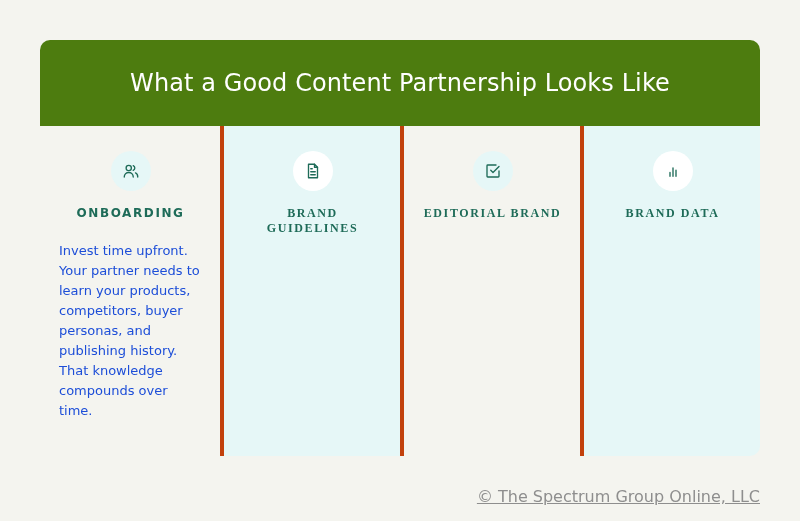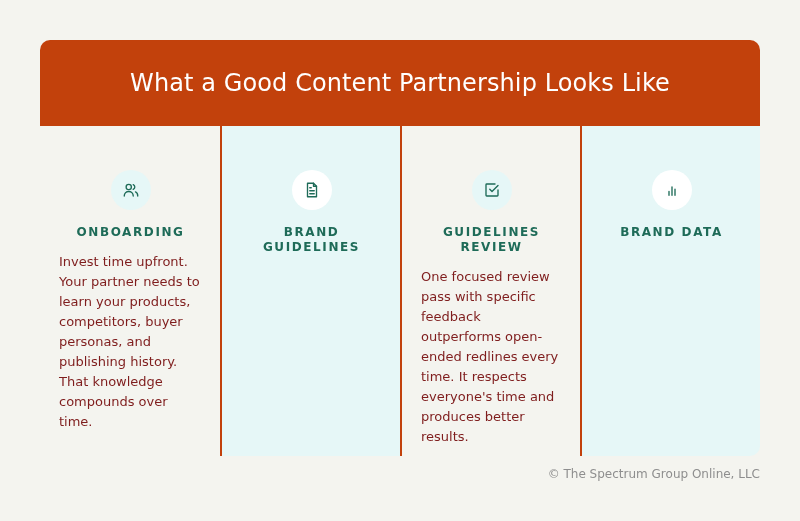--- a/index.html
+++ b/index.html
@@ -10,72 +10,73 @@
       position: relative;
       overflow: hidden;
     }
     .card {
       position: absolute;
       left: 40px; top: 40px;
       width: 720px;
     }
     .header {
       height: 86px;
-      background: #c2410c;
+      background: #4d7c0f;
       border-radius: 10px 10px 0 0;
       display: flex; align-items: center; justify-content: center;
     }
     .header h1 {
       margin: 0;
       color: #ffffff;
       font-weight: normal;
       font-size: 24px;
       letter-spacing: 0.1px;
     }
     .cols {
       display: flex;
       height: 330px;
     }
     .col {
       width: 180px;
       box-sizing: border-box;
-      padding: 44px 18px 0 19px;
+      padding: 25px 18px 0 19px;
       display: flex; flex-direction: column; align-items: center;
     }
     .col.alt { background: #e6f7f7; }
-    .col.bordered { border-left: 2px solid #c2410c; }
+    .col.bordered { border-left: 4px solid #c2410c; font-family: Liberation Serif, serif; }
     .col.last { border-bottom-right-radius: 10px; }
     .icon-circle {
       width: 40px; height: 40px; border-radius: 50%;
       display: flex; align-items: center; justify-content: center;
       background: #e6f7f7;
     }
     .col.alt .icon-circle { background: #ffffff; }
     .icon-circle svg { width: 18px; height: 18px; }
     .title {
       margin-top: 15px;
       color: #1e6b58;
       font-weight: bold;
       font-size: 12px;
       letter-spacing: 1.6px;
       text-align: center;
       line-height: 15px;
     }
     .body {
-      margin-top: 12px;
+      margin-top: 20px;
       align-self: stretch;
-      color: #7f1d1d;
+      color: #1d4ed8;
       font-size: 13px;
       line-height: 20px;
     }
     .footer {
       position: absolute;
-      right: 40px; top: 467px;
-      font-size: 12px;
+      right: 40px; top: 487px;
+      font-size: 16px;
       color: #8e8e8e;
+      text-decoration: underline;
     }
   </style>
 </head>
 <body>
 
 <div class="card">
   <div class="header">
     <h1>What a Good Content Partnership Looks Like</h1>
   </div>
   <div class="cols">
@@ -104,22 +105,21 @@
       <div class="title">BRAND GUIDELINES</div>
     </div>
 
     <div class="col bordered">
       <div class="icon-circle">
         <svg viewBox="0 0 24 24" fill="none" stroke="#1e6b58" stroke-width="1.8" stroke-linejoin="round" stroke-linecap="round">
           <path d="M20 12v7a1 1 0 0 1-1 1H5a1 1 0 0 1-1-1V5a1 1 0 0 1 1-1h11"></path>
           <path d="M9 11l3 3 8-8"></path>
         </svg>
       </div>
-      <div class="title">GUIDELINES REVIEW</div>
-      <div class="body">One focused review pass with specific feedback outperforms open-ended redlines every time. It respects everyone's time and produces better results.</div>
+      <div class="title">EDITORIAL BRAND</div>
     </div>
 
     <div class="col alt bordered last">
       <div class="icon-circle">
         <svg viewBox="0 0 24 24" fill="none" stroke="#1e6b58" stroke-width="1.8" stroke-linecap="round">
           <path d="M8 19v-5M12 19V8M16 19v-8"></path>
         </svg>
       </div>
       <div class="title">BRAND DATA</div>
     </div>

